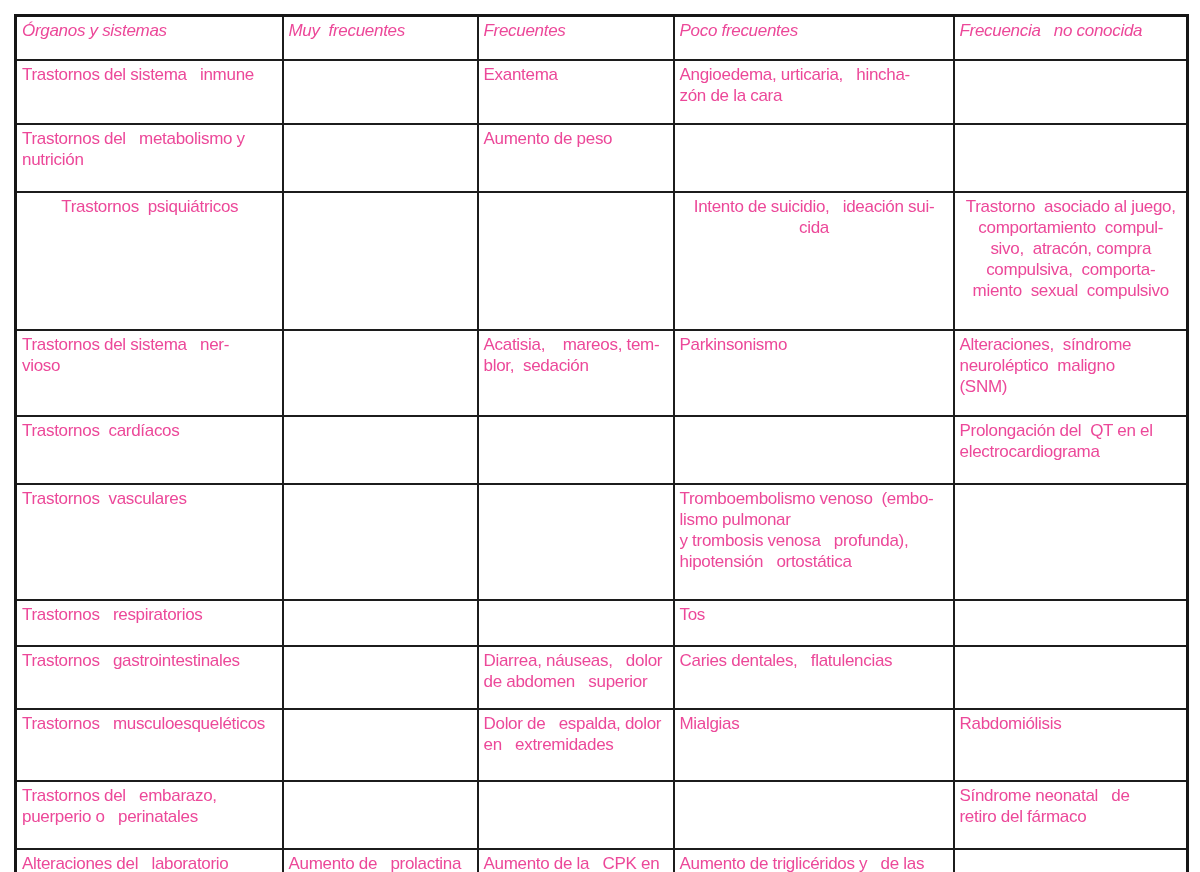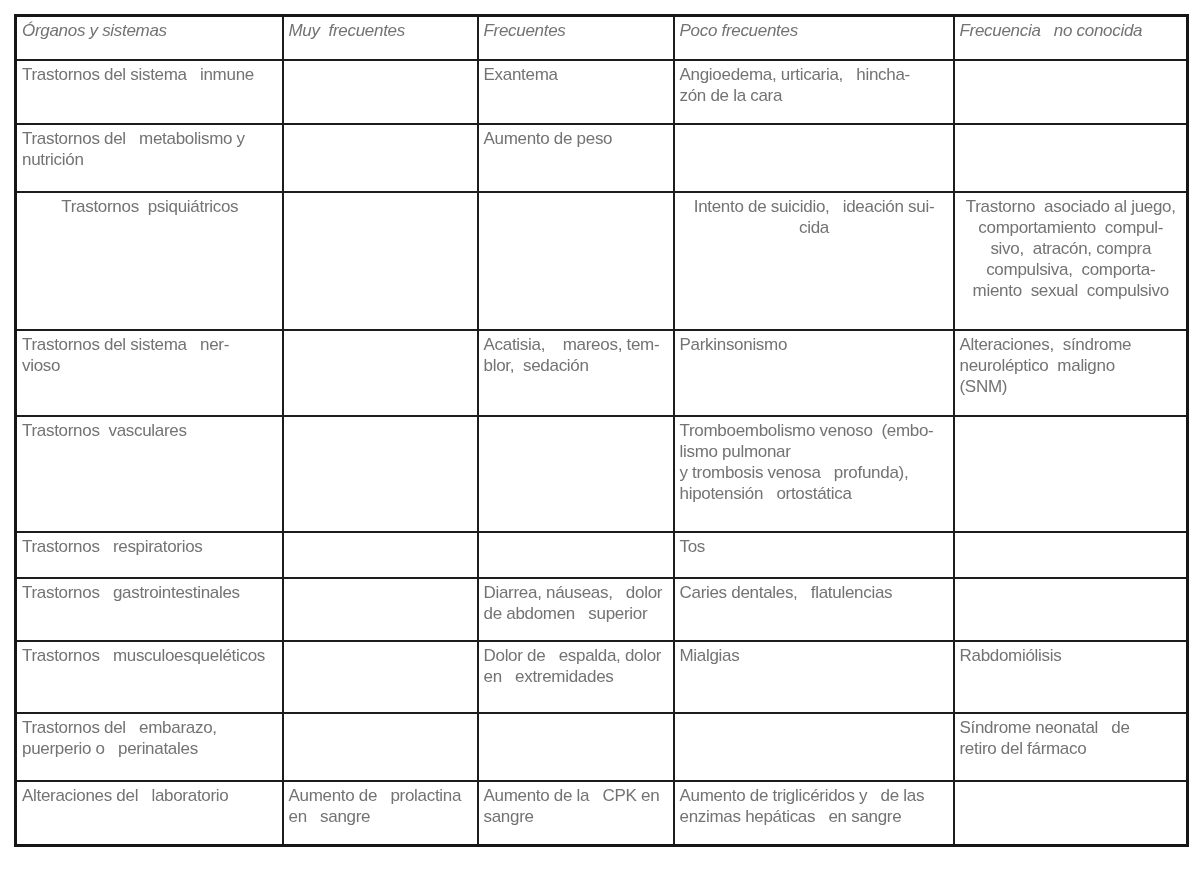--- a/index.html
+++ b/index.html
@@ -27,21 +27,21 @@
     border: 3px solid #161616;
     background: #ffffff;
   }
   table.adr th,
   table.adr td {
     border: 2px solid #1c1c1c;
     vertical-align: top;
     padding: 3px 4px 3px 5px;
     font-size: 17px;
     line-height: 21px;
-    color: #737373;
+    color: #ec4899;
     letter-spacing: -0.3px;
     white-space: pre-wrap;
     overflow: hidden;
     font-weight: normal;
     text-align: left;
   }
   table.adr th {
     font-style: italic;
     height: 36px;
   }
@@ -113,20 +113,28 @@
         <td>Trastornos del sistema   ner-
 vioso</td>
         <td></td>
         <td>Acatisia,    mareos, tem-
 blor,  sedación</td>
         <td>Parkinsonismo</td>
         <td>Alteraciones,  síndrome
 neuroléptico  maligno
 (SNM)</td>
       </tr>
+      <tr class="r-card">
+        <td>Trastornos  cardíacos</td>
+        <td></td>
+        <td></td>
+        <td></td>
+        <td>Prolongación del  QT en el
+electrocardiograma</td>
+      </tr>
       <tr class="r-vasc">
         <td>Trastornos  vasculares</td>
         <td></td>
         <td></td>
         <td>Tromboembolismo venoso  (embo-
 lismo pulmonar
 y trombosis venosa   profunda),
 hipotensión   ortostática</td>
         <td></td>
       </tr>

